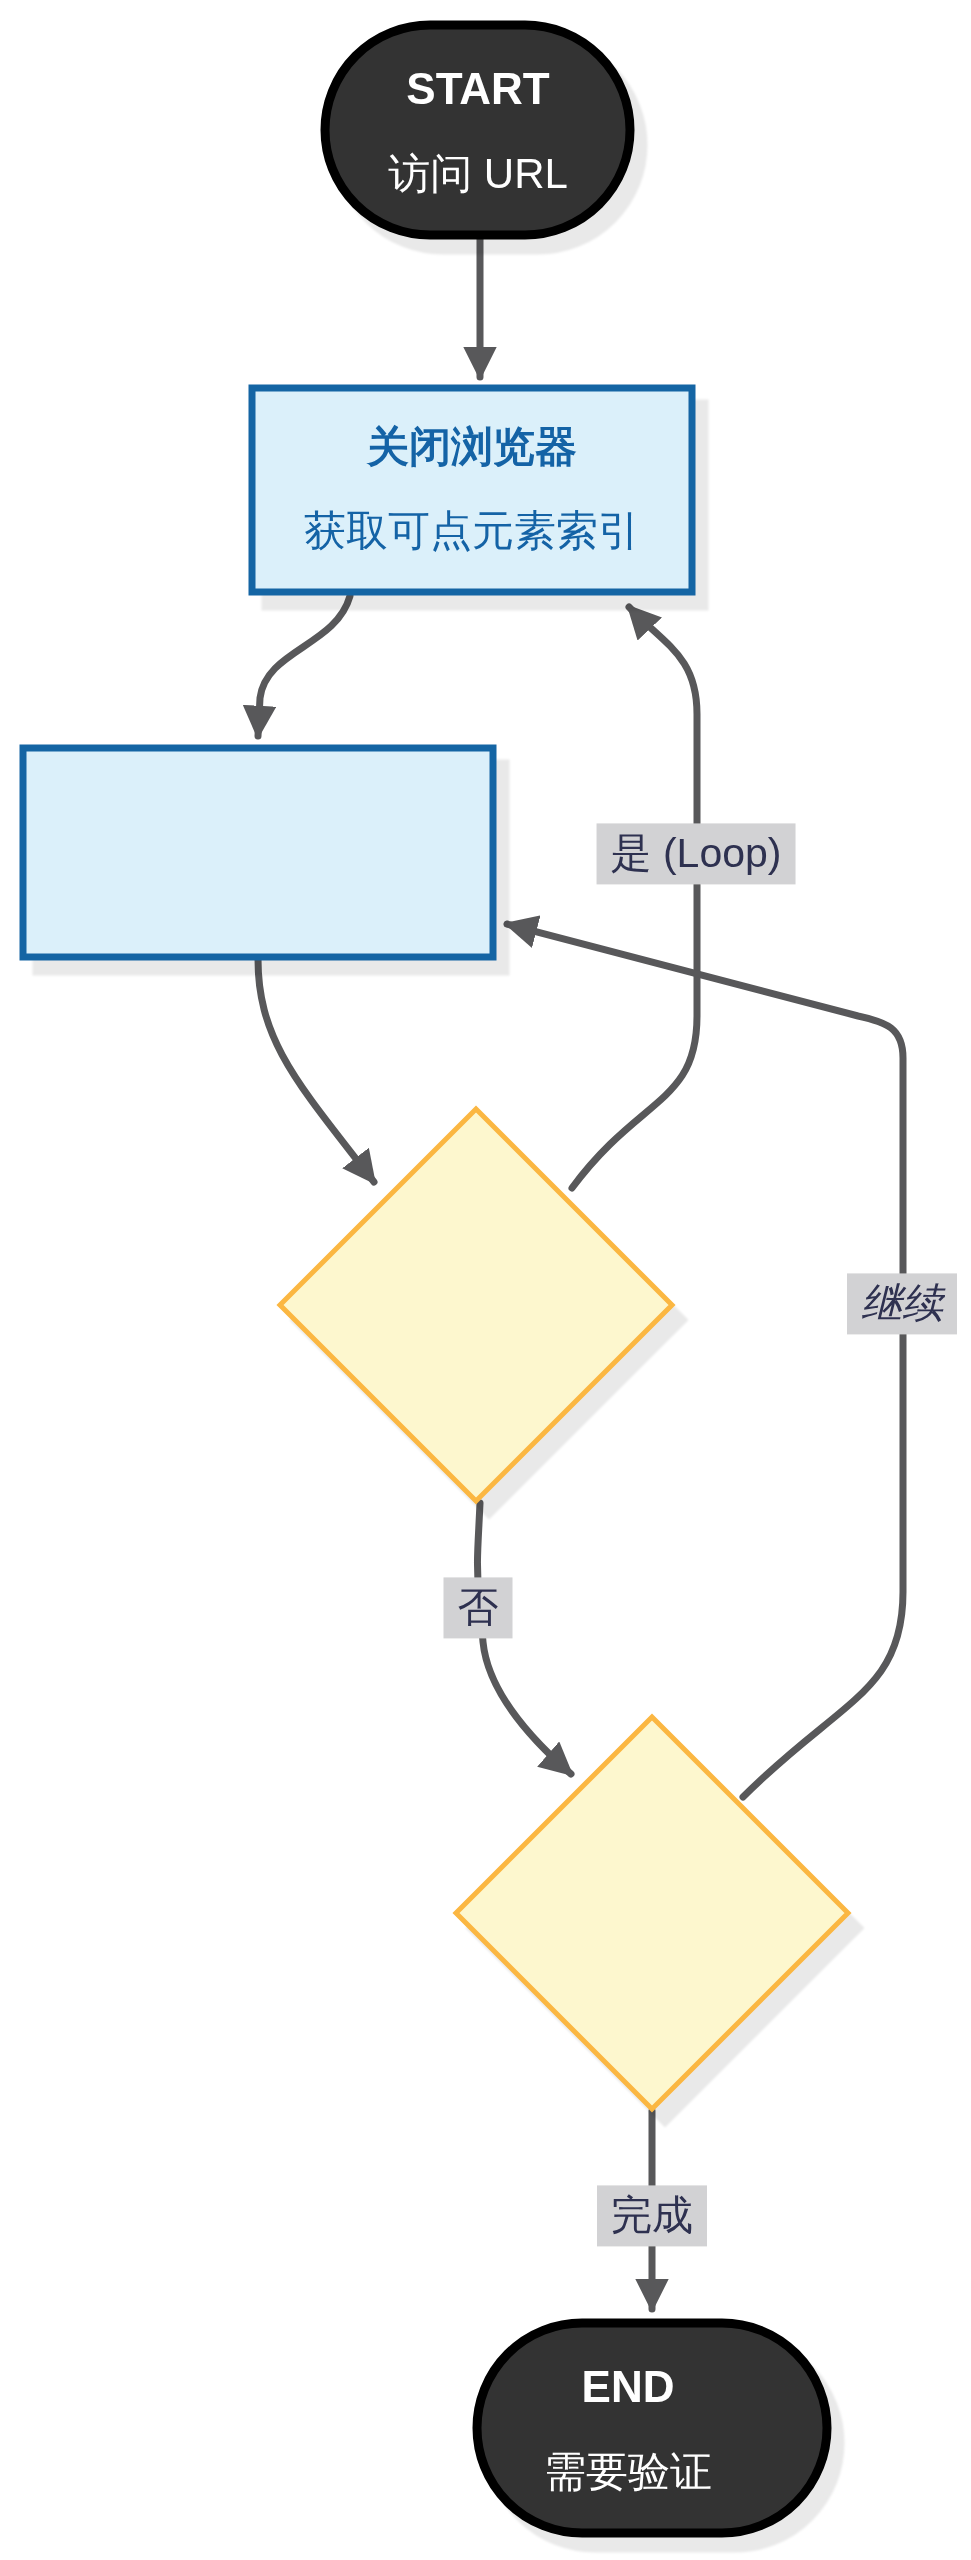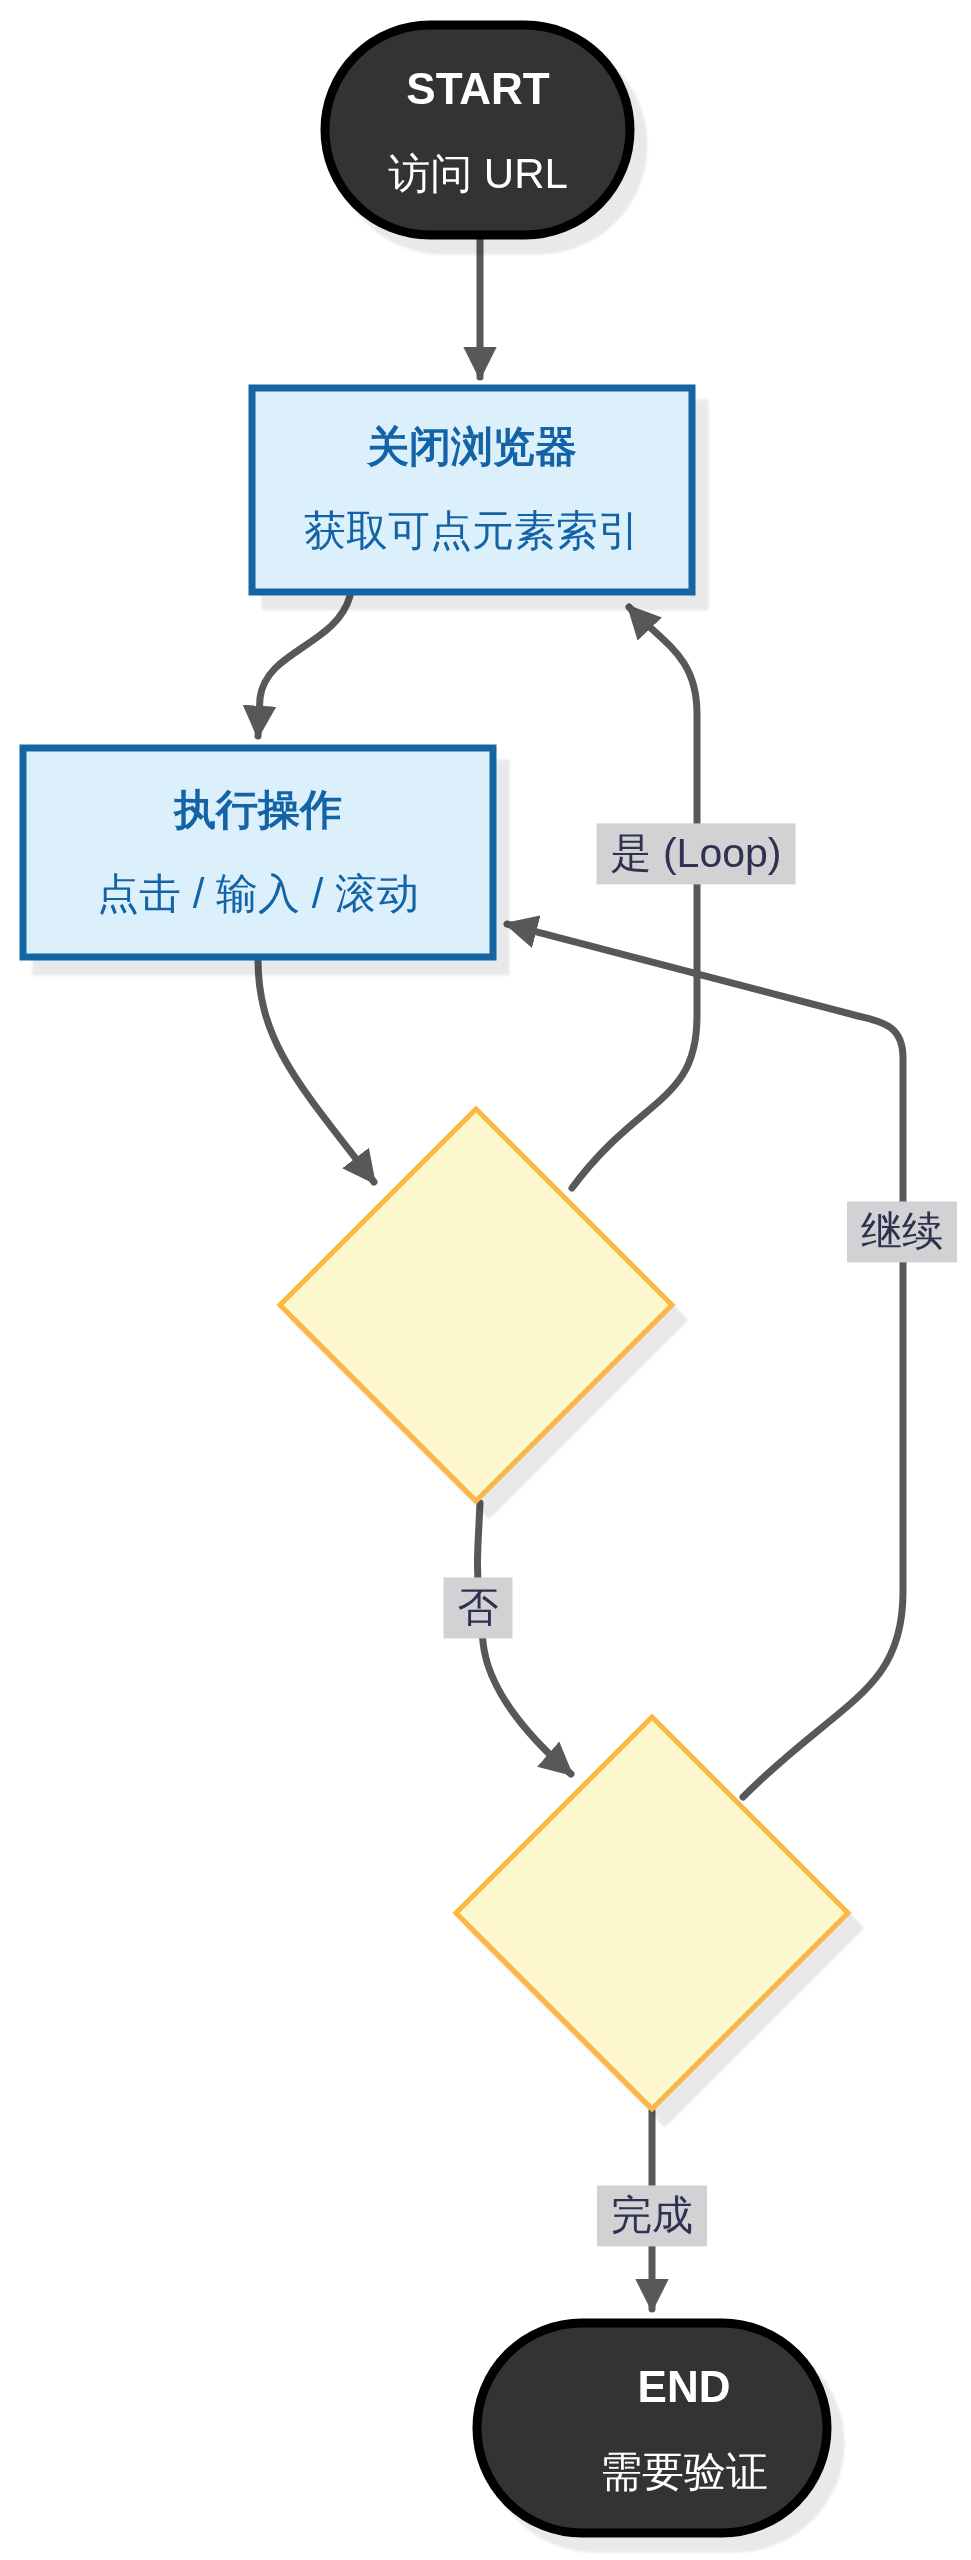--- a/index.html
+++ b/index.html
@@ -64,30 +64,26 @@
   <div class="overlay terminal-text" style="left:478px;top:131px;">
     <div class="node-title">START</div>
     <div class="node-subtitle">访问 URL</div>
   </div>
 
   <div class="overlay process-text" style="left:472px;top:489px;">
     <div class="node-title" style="font-size:42px;">关闭浏览器</div>
     <div class="node-subtitle">获取可点元素索引</div>
   </div>
 
-  <div class="overlay process-text" style="left:258px;top:852px;">
-    <div class="node-title" style="font-size:42px;">执行操作</div>
-    <div class="node-subtitle">点击 / 输入 / 滚动</div>
-  </div>
 
 
 
-  <div class="overlay terminal-text" style="left:684px;top:2429px;">
+  <div class="overlay terminal-text" style="left:628px;top:2429px;">
     <div class="node-title">END</div>
     <div class="node-subtitle">需要验证</div>
   </div>
 
   <div class="edge-label" style="left:696px;top:854px;">是 (Loop)</div>
   <div class="edge-label" style="left:478px;top:1608px;">否</div>
-  <div class="edge-label" style="left:902px;top:1232px;">继续</div>
+  <div class="edge-label" style="left:902px;top:1304px;font-style:italic;">继续</div>
   <div class="edge-label" style="left:652px;top:2216px;">完成</div>
 
 </div>
 
 </body></html>

